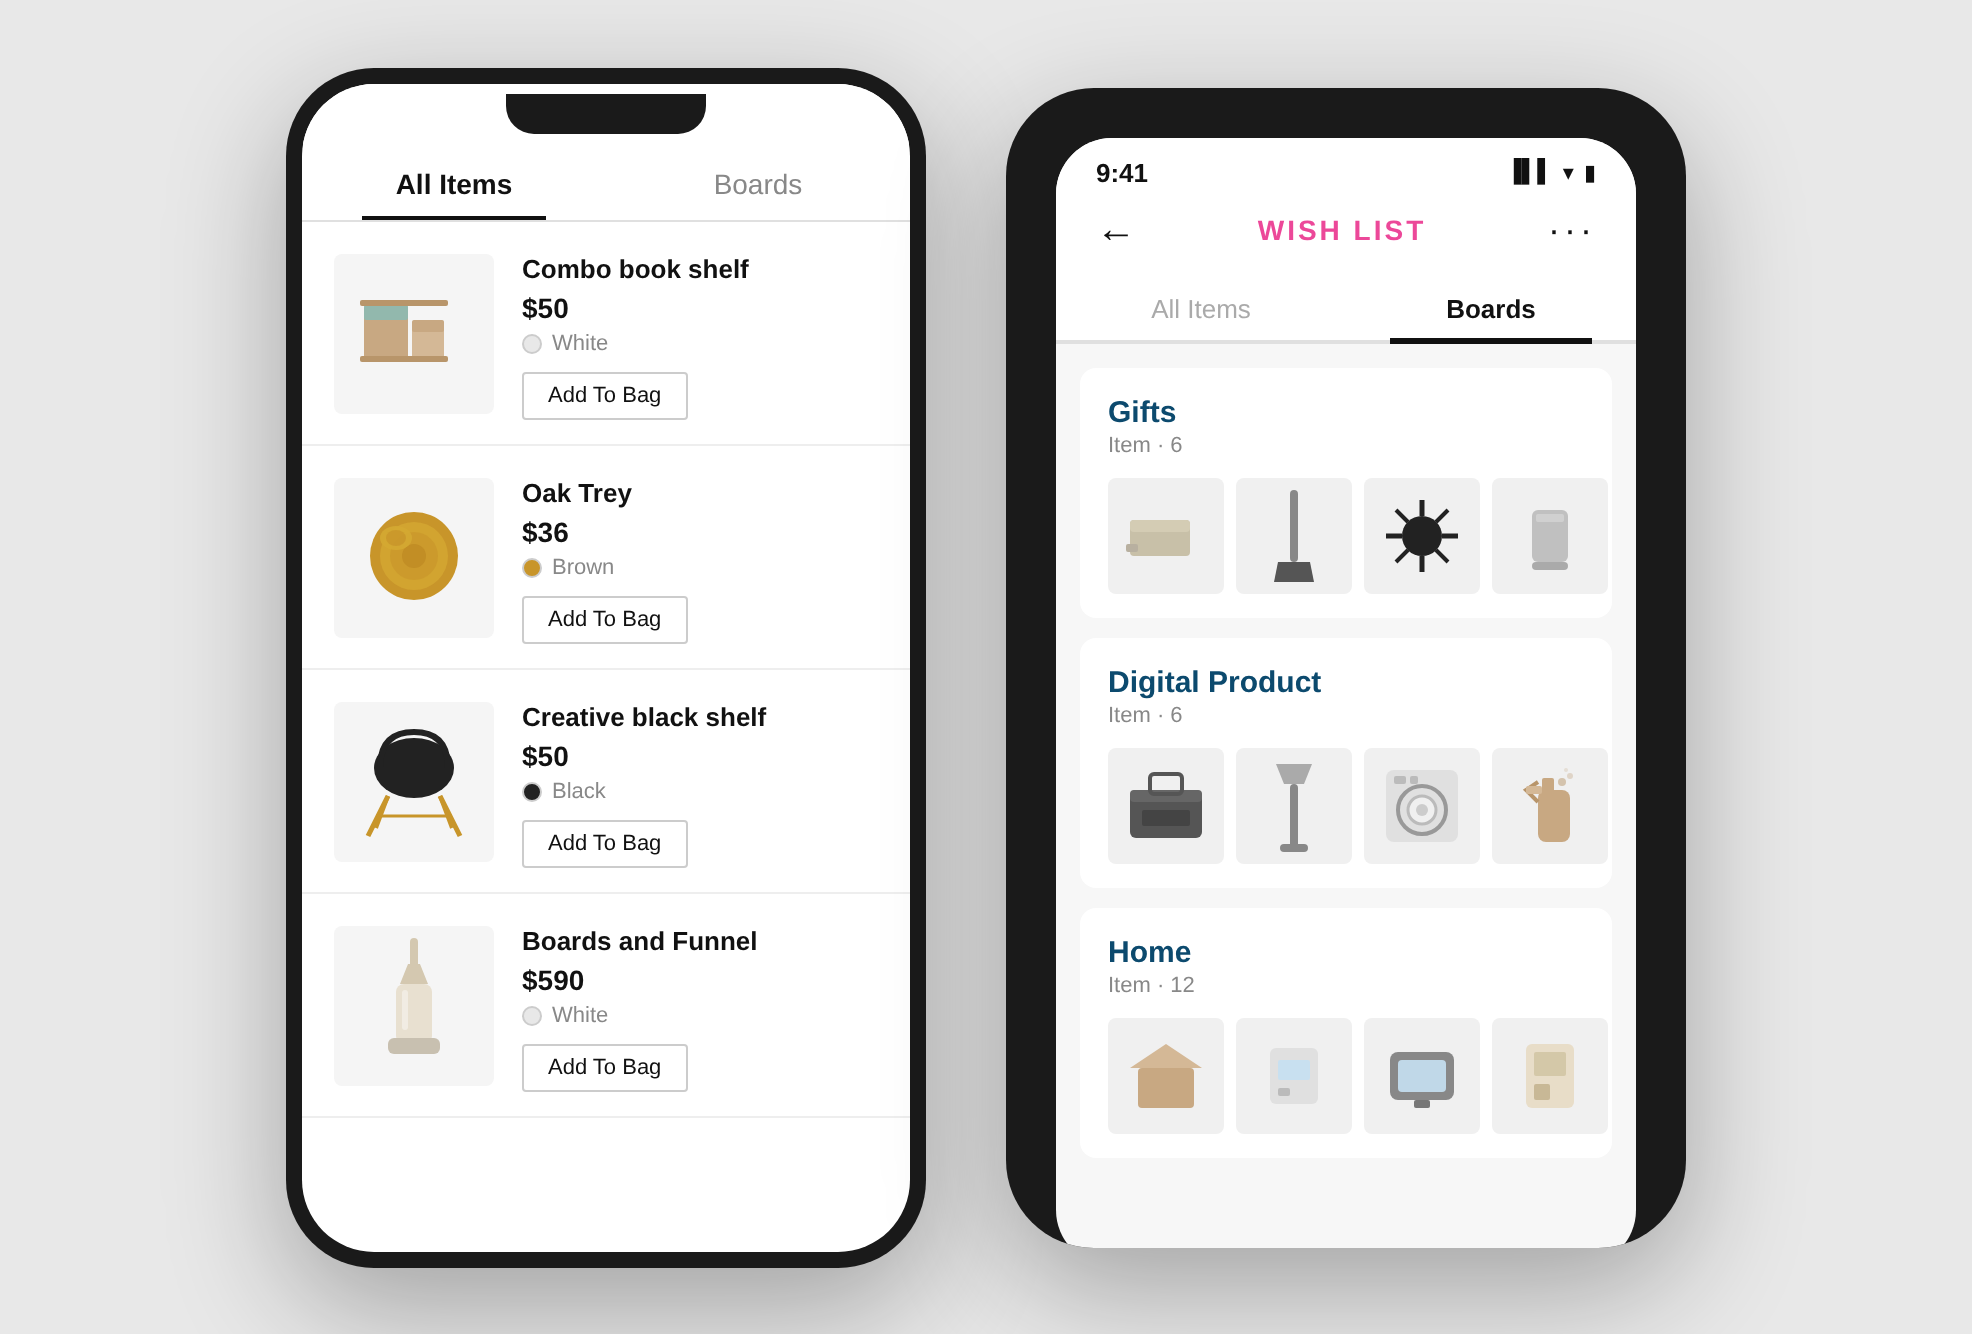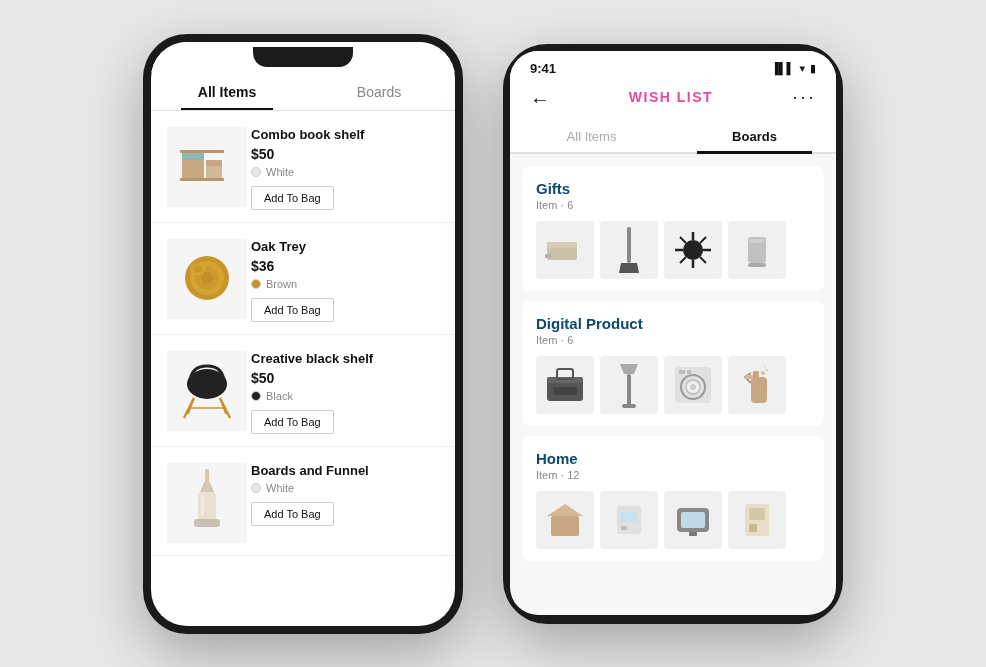--- a/index.html
+++ b/index.html
@@ -89,21 +89,21 @@
       overflow-y: auto;
       padding: 0;
     }
     .product-list::-webkit-scrollbar { display: none; }
 
     .product-item {
       display: flex;
       align-items: flex-start;
       padding: 16px 16px 12px;
       border-bottom: 1px solid #eee;
-      gap: 4px;
+      gap: 14px;
     }
 
     .product-img-box {
       width: 80px;
       height: 80px;
       background: #f5f5f5;
       border-radius: 4px;
       flex-shrink: 0;
       display: flex;
       align-items: center;
@@ -150,21 +150,21 @@
       color: #111;
     }
 
     
     .phone-right {
       width: 340px;
       height: 580px;
     }
     .phone-right .screen {
       background: #f7f7f7;
-      margin: 7px;
+      margin: 25px;
       border-radius: 28px;
       overflow: hidden;
       height: calc(100% - 16px);
       display: flex;
       flex-direction: column;
     }
 
     .status-bar {
       background: #fff;
       padding: 10px 20px 6px;
@@ -393,20 +393,21 @@
 
             <rect x="12" y="52" width="26" height="8" rx="3" fill="#c8c0b0"></rect>
 
             <rect x="23" y="2" width="4" height="15" rx="2" fill="#d4c8b0"></rect>
 
             <rect x="19" y="28" width="3" height="20" rx="1.5" fill="white" opacity="0.4"></rect>
           </svg>
         </div>
         <div class="product-info">
           <div class="product-name">Boards and Funnel</div>
+          <div class="product-price">$590</div>
           <div class="product-color">
             <span class="color-dot" style="background:#e8e8e8;"></span>
             <span>White</span>
           </div>
           <button class="add-to-bag-btn">Add To Bag</button>
         </div>
       </div>
 
     </div>
   </div>

